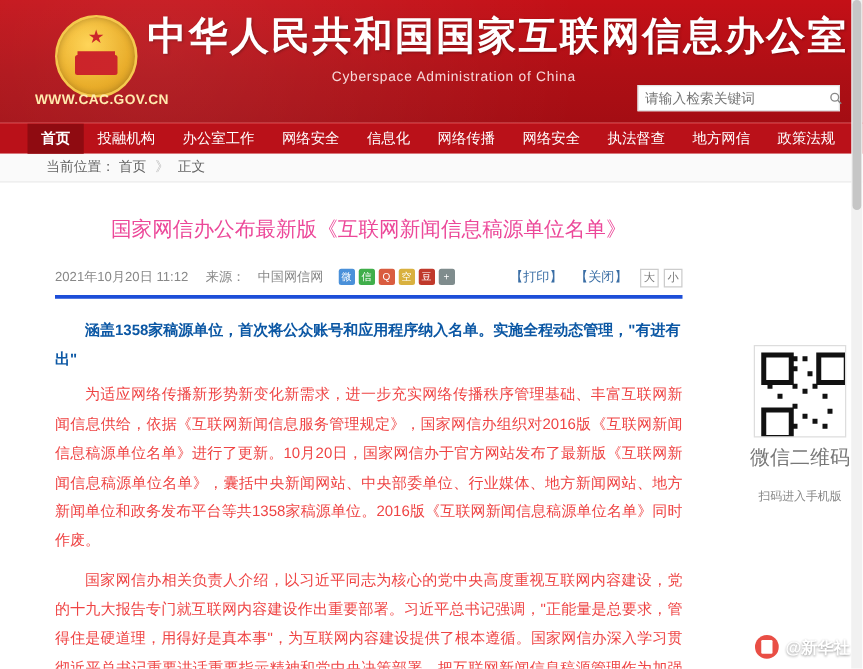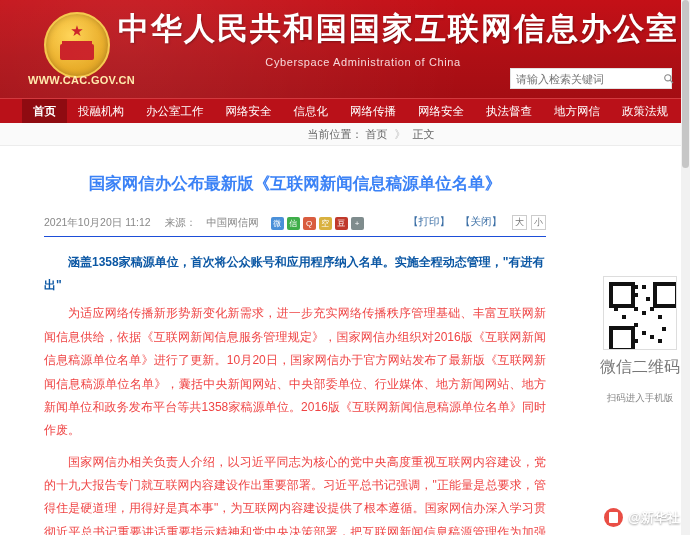--- a/index.html
+++ b/index.html
@@ -72,37 +72,37 @@
     padding-left:22px;
   }
   .nav a{
     color:#fff;font-size:11.5px;text-decoration:none;padding:0 11px;line-height:24px;
     white-space:nowrap;
   }
   .nav a.active{background:#8f0b11;font-weight:bold;}
   
   .crumb{
     height:22px;line-height:22px;background:#fafafa;border-bottom:1px solid #ececec;
-    font-size:11px;color:#666;padding-left:52px;text-align:center;
+    font-size:11px;color:#666;padding-left:37px;
   }
   .crumb a{color:#666;text-decoration:none;}
   .crumb .sep{color:#bbb;padding:0 4px;}
   
   .wrap{display:flex;align-items:flex-start;}
   .article{
     width:590px;box-sizing:border-box;padding:22px 44px 0 44px;
   }
   .art-title{
-    font-size:16.5px;font-weight:bold;color:#3b82f6;text-align:center;line-height:1.5;
+    font-size:16.5px;font-weight:normal;color:#ec4899;text-align:center;line-height:1.5;
     font-family:"DejaVu Sans","Liberation Sans",sans-serif;
     margin:4px 0 18px 0;
   }
   .meta{
-    display:flex;align-items:flex-end;font-size:10.5px;color:#888;
-    border-bottom:1px solid #1d4ed8;padding-bottom:6px;
+    display:flex;align-items:flex-start;font-size:10.5px;color:#888;
+    border-bottom:3px solid #1d4ed8;padding-bottom:6px;
   }
   .meta .date{margin-right:14px;}
   .meta .src{margin-right:10px;}
   .share{display:flex;align-items:center;gap:3px;margin-left:2px;}
   .share i{
     display:inline-block;width:13px;height:13px;border-radius:2px;font-style:normal;
     font-size:8px;color:#fff;text-align:center;line-height:13px;
   }
   .s1{background:#4a90d9}.s2{background:#3fae4a}.s3{background:#d95c3f}
   .s4{background:#d9b13f}.s5{background:#c0392b}.s6{background:#7f8c8d}

